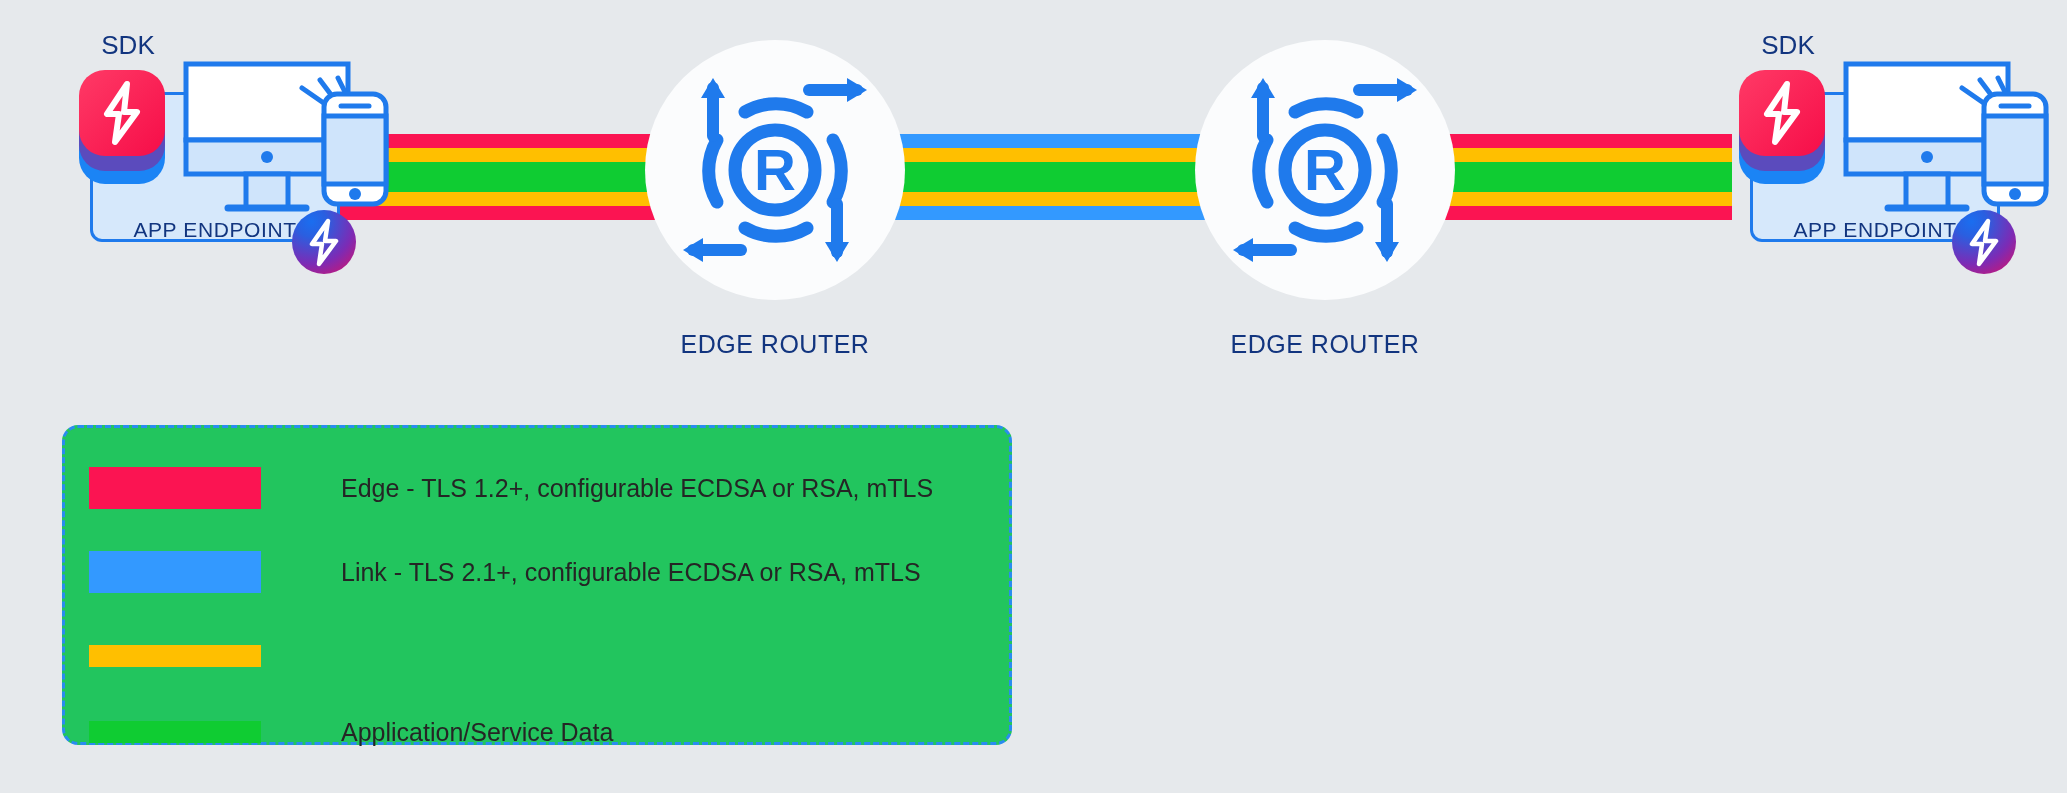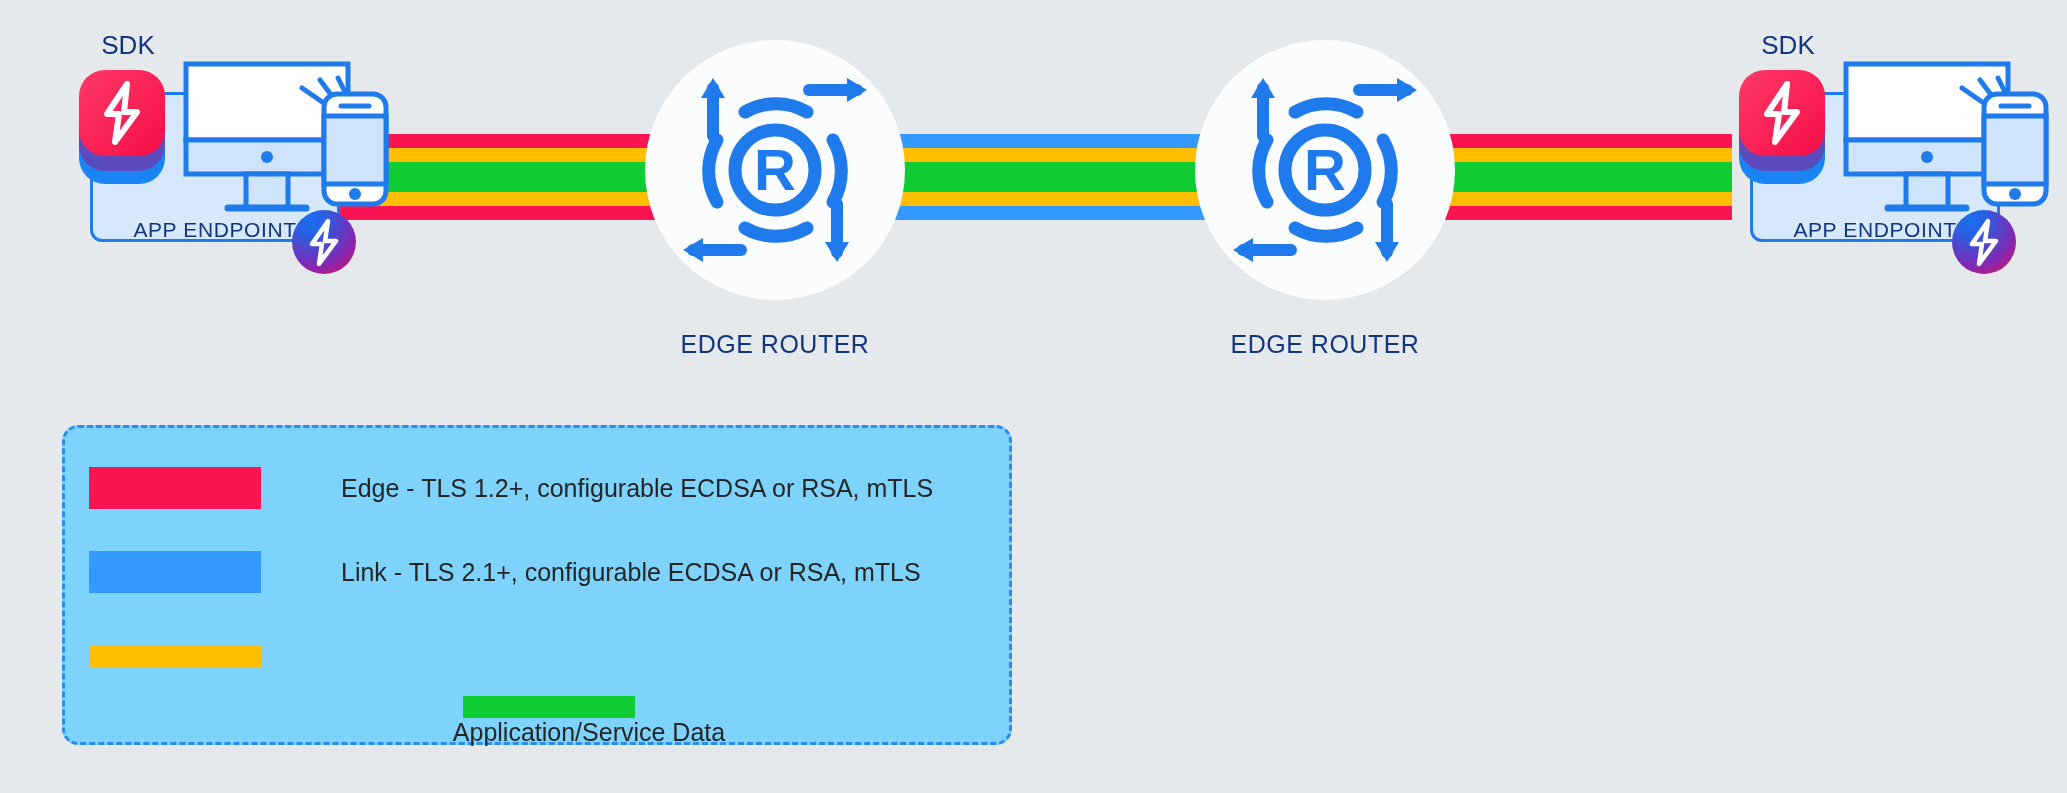--- a/index.html
+++ b/index.html
@@ -141,21 +141,21 @@
     letter-spacing: 0.5px;
   }
 
   
   .legend {
     position: absolute;
     left: 62px;
     top: 425px;
     width: 950px;
     height: 320px;
-    background: #7dd3fc;
+    background: #22c55e;
     border: 3px dashed #2a8cf0;
     border-radius: 16px;
     box-sizing: border-box;
   }
   .legend-rows {
     position: absolute;
     left: 0; top: 0;
     width: 100%;
     height: 100%;
     padding: 24px 0 0 0;
@@ -358,21 +358,21 @@
 
       <div class="legend-row" style="margin-top:12px;">
         <div class="legend-swatch" style="background:#3399ff;"></div>
         <div class="legend-text">Link - TLS 2.1+, configurable ECDSA or RSA, mTLS</div>
       </div>
 
       <div class="legend-row compact" style="margin-top:12px;">
         <div class="legend-swatch" style="background:#ffbf00;"></div>
       </div>
 
-      <div class="legend-row compact" style="margin-top:4px;flex-direction:column;">
+      <div class="legend-row compact" style="margin-top:4px;">
         <div class="legend-swatch" style="background:#0fcc32;"></div>
         <div class="legend-text">Application/Service Data</div>
       </div>
 
     </div>
   </div>
 
 </div>
 
 </body></html>

